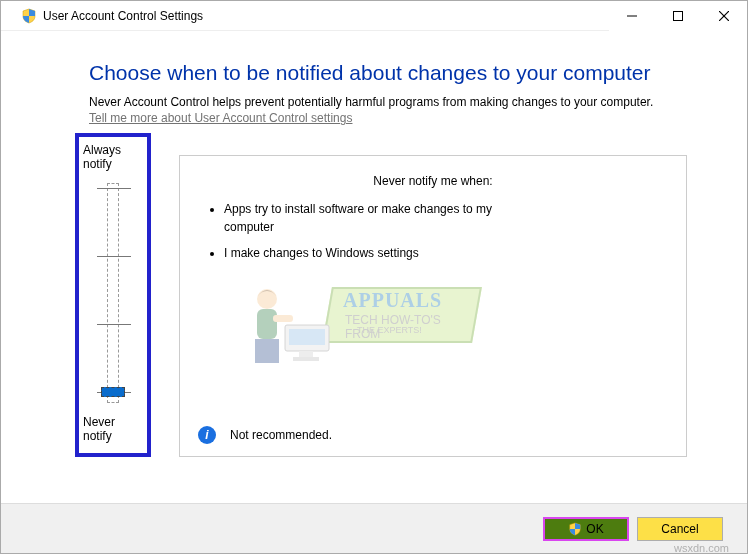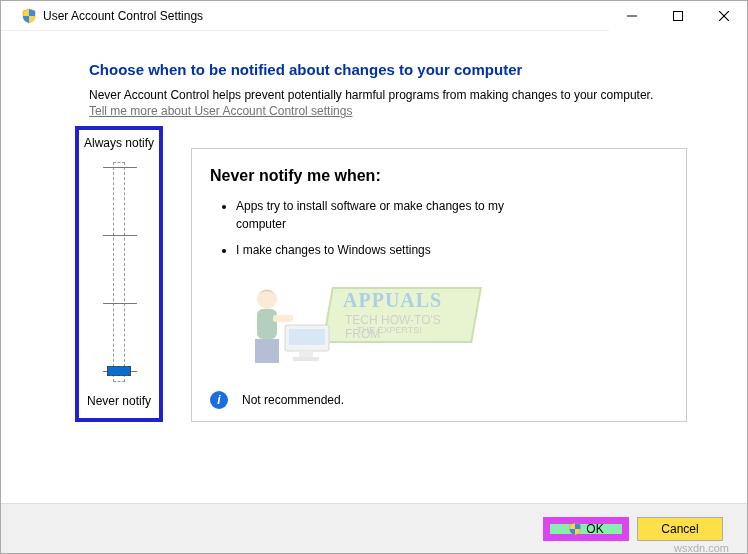--- a/index.html
+++ b/index.html
@@ -35,29 +35,29 @@
     background: #fff;
   }
   .winbtn svg { display:block; }
   .content {
     flex: 1;
     padding: 30px 60px 10px 88px;
     position: relative;
   }
   .heading {
     color: #0033aa;
-    font-size: 15px;
-    font-weight: 700;
+    font-size: 21px;
+    font-weight: 400;
     margin-bottom: 8px;
   }
   .subheading { font-size: 12px; color: #000; line-height: 1.5; }
   .link { color: #737373; text-decoration: underline; cursor: pointer; }
   .body-row { display: flex; margin-top: 8px; }
   .slider-area {
-    width: 88px;
+    width: 76px;
     border: 4px solid #2222cc;
     padding: 6px 4px 10px 4px;
     display: flex; flex-direction: column; align-items: center;
     margin-right: 28px;
     margin-left: -14px;
   }
   .slider-label { font-size: 12px; }
   .track-wrap { height: 232px; position: relative; display:flex; justify-content:center; margin: 6px 0; }
   .track {
     width: 12px; height: 220px;
@@ -80,21 +80,21 @@
   }
   .panel {
     border: 1px solid #ccc;
     flex: 1;
     padding: 18px 18px 12px 18px;
     min-height: 236px;
     display: flex; flex-direction: column;
     margin-top: 22px;
     position: relative;
   }
-  .panel-title { font-weight: 700; font-size: 16px; margin-bottom: 12px; }
+  .panel-title { font-weight: 400; font-size: 12px; margin-bottom: 12px; text-align: center; }
   ul.bullets { margin: 0 0 0 8px; padding-left: 18px; }
   ul.bullets li { margin-bottom: 8px; font-size: 12px; line-height: 1.5; max-width: 300px; }
   .reco-row { margin-top: auto; display: flex; align-items: center; gap: 14px; padding-top: 24px; }
   .info-icon {
     width: 18px; height: 18px; border-radius: 50%;
     background: #1a6fe0;
     color: #fff; font-weight: 700; font-style: italic;
     display: flex; align-items: center; justify-content: center;
     font-size: 12px;
   }
@@ -128,22 +128,22 @@
   .btn {
     min-width: 86px; height: 24px;
     border: 1px solid #adadad;
     background: #fde047;
     font-size: 12px;
     display: flex; align-items: center; justify-content: center;
     gap: 4px;
     padding: 0 10px;
   }
   .btn.primary {
-    border: 7px solid #d946ef;
-    background: #86efac;
+    border: 2px solid #d946ef;
+    background: #4d7c0f;
   }
   .shield-svg { display:block; }
   .wsxin { position:absolute; right: 19px; bottom: -0px; font-size: 11px; color: #b0b0b0; }
 </style>
 </head>
 <body>
 
 <div class="window">
 
   <div class="titlebar">

